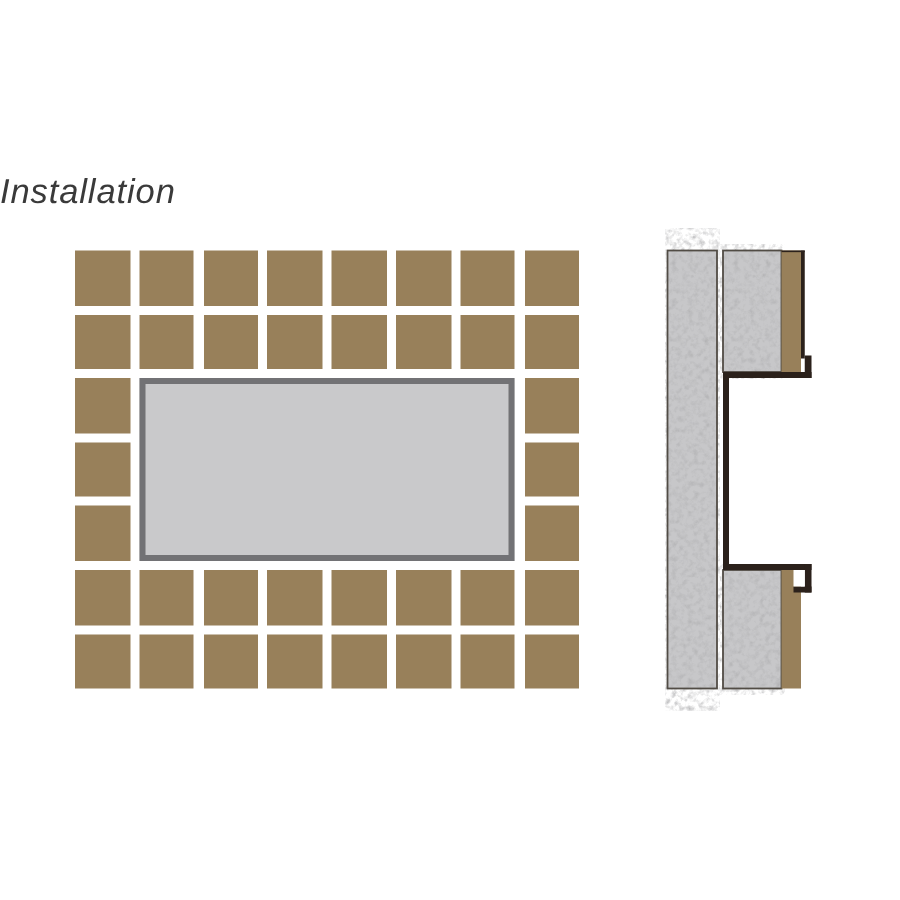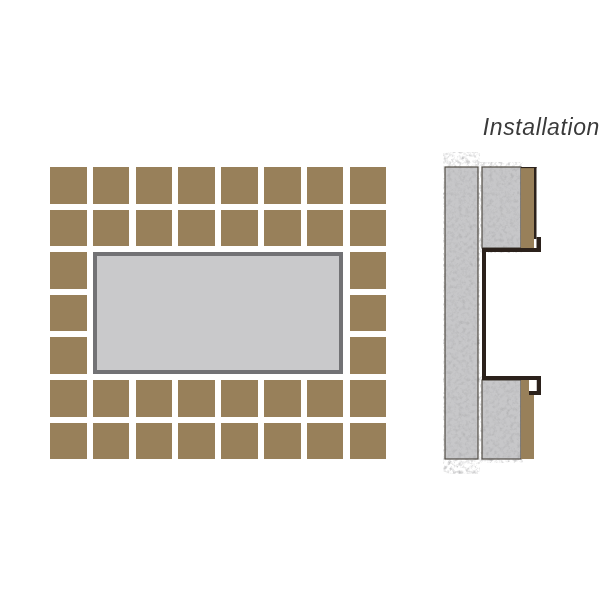--- a/index.html
+++ b/index.html
@@ -13,21 +13,21 @@
     height: 600px;
     background: var(--bg, #ffffff);
     overflow: hidden;
     font-family: "Liberation Sans", sans-serif;
   }
   .title {
     position: absolute;
     top: 114px;
     left: 0;
     width: 100%;
-    text-align: right;
+    text-align: left;
     font-style: italic;
     font-size: 23px;
     letter-spacing: 0.6px;
     color: var(--title-color, #3a3a3a);
   }
   #front-view {
     position: absolute;
     left: 50px;
     top: 167px;
     width: 340px;

